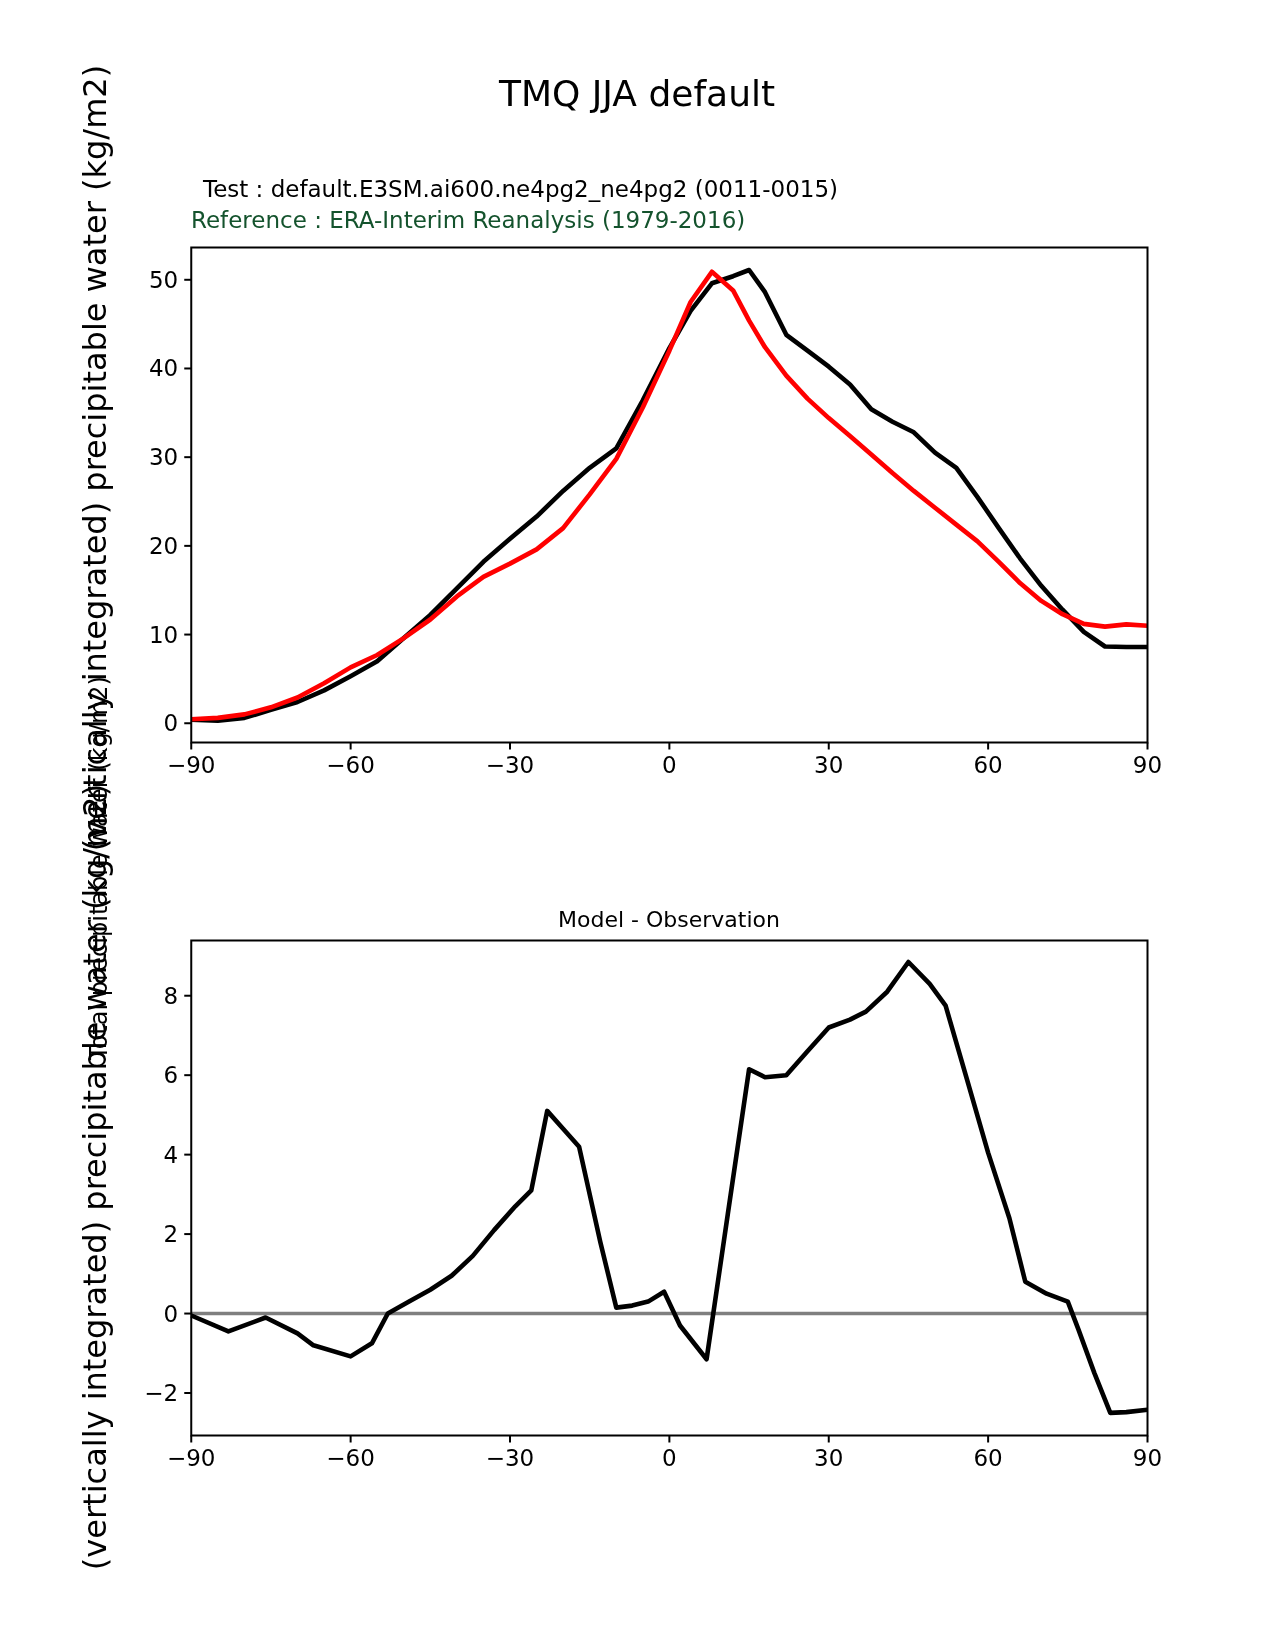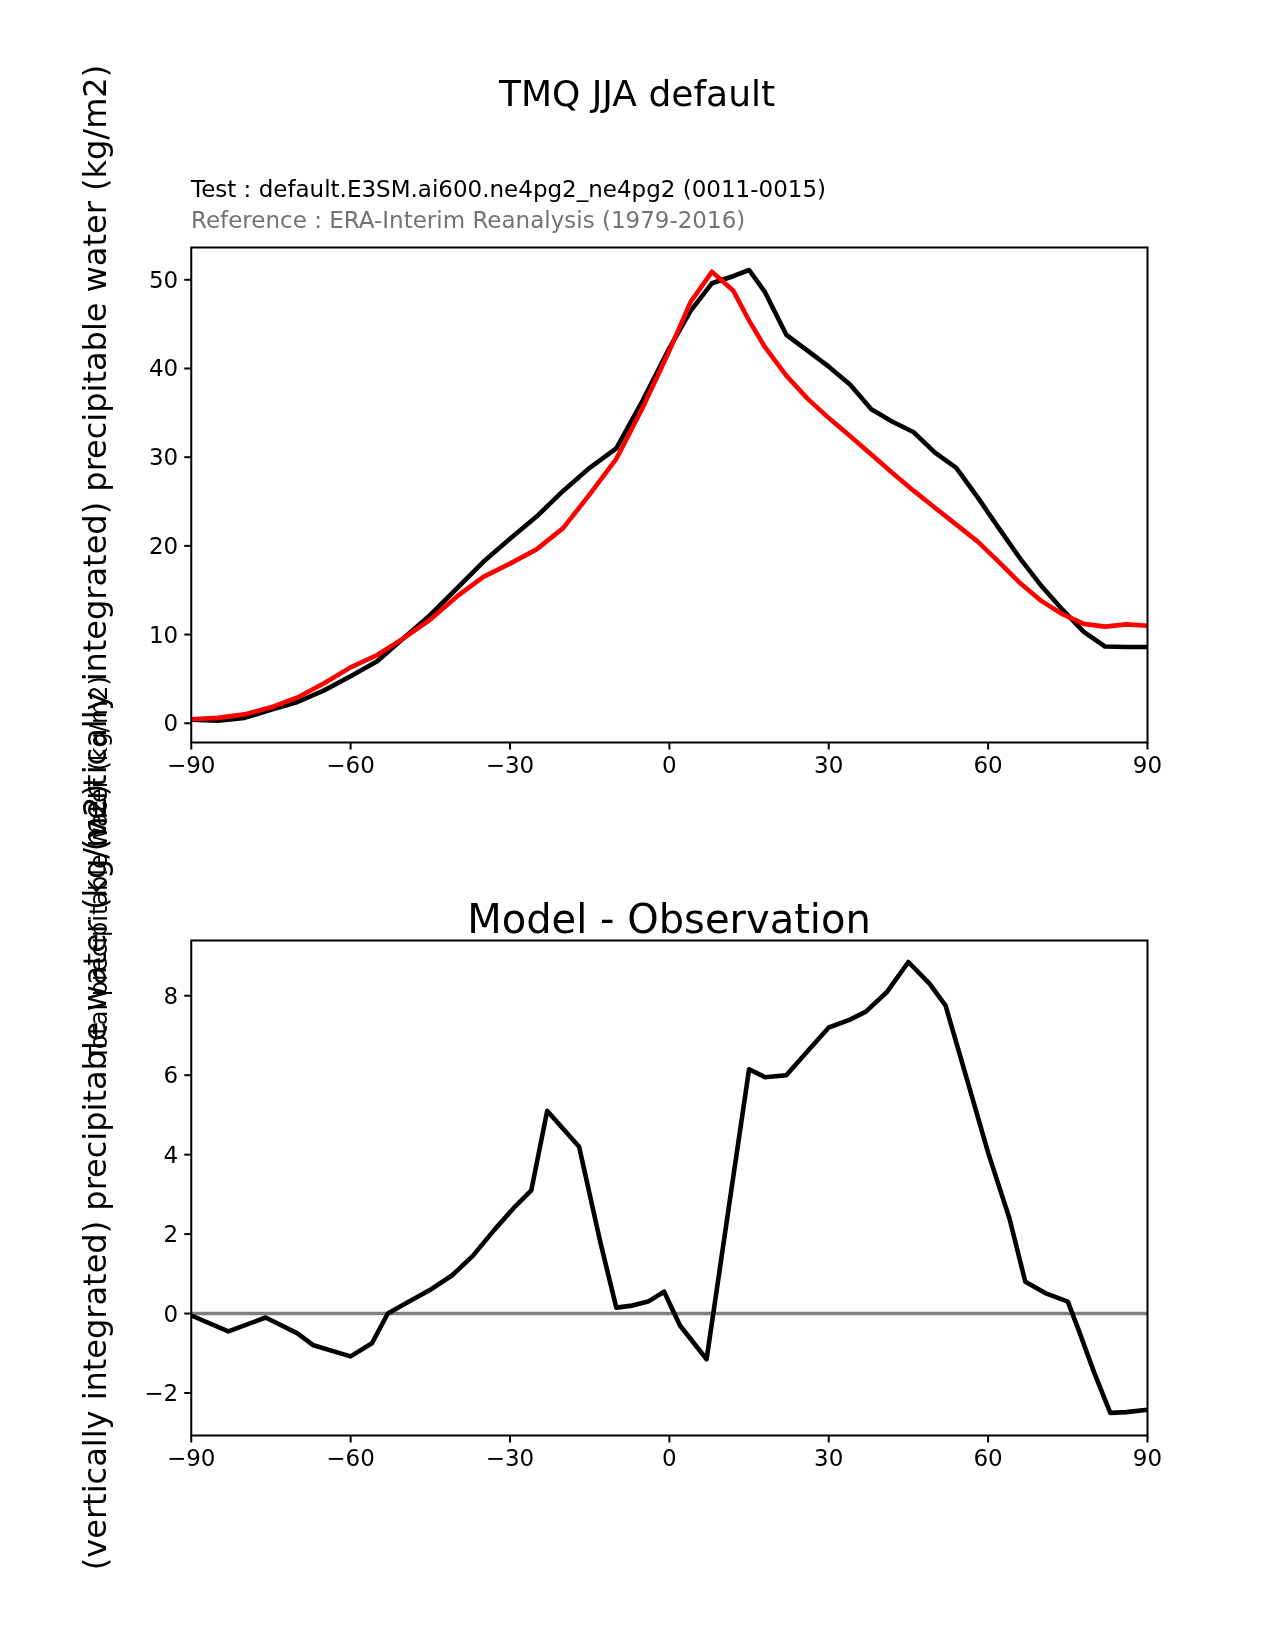--- a/index.html
+++ b/index.html
@@ -14,26 +14,26 @@
   #plot-svg { position: absolute; left: 0; top: 0; }
   .fig-title {
     position: absolute; left: 637px; top: 93px;
     transform: translate(-50%, -50%);
     font-size: 36px; white-space: nowrap;
   }
   .caption {
     position: absolute; left: 191px;
     font-size: 23px; white-space: nowrap;
   }
-  .caption.test { top: 176px; color: #000000; }
-  .caption.ref  { top: 207px; color: #737373; }
+  .caption.test { top: 176px; color: #000000; margin-left: 12px; }
+  .caption.ref  { top: 207px; color: #14532d; }
   .panel-title {
     position: absolute; left: 669px; top: 919px;
     transform: translate(-50%, -50%);
-    font-size: 40px; white-space: nowrap;
+    font-size: 22px; white-space: nowrap;
   }
   .ylab {
     position: absolute; white-space: nowrap;
     transform: translate(-50%, -50%) rotate(-90deg);
     font-size: 32px;
   }
   .ylab.top    { left: 95px; top: 458px;  }
   .ylab.bottom { left: 95px; top: 1177px; }
   .ylab.small  { left: 99px; top: 868px; font-size: 24px; }
 </style>

